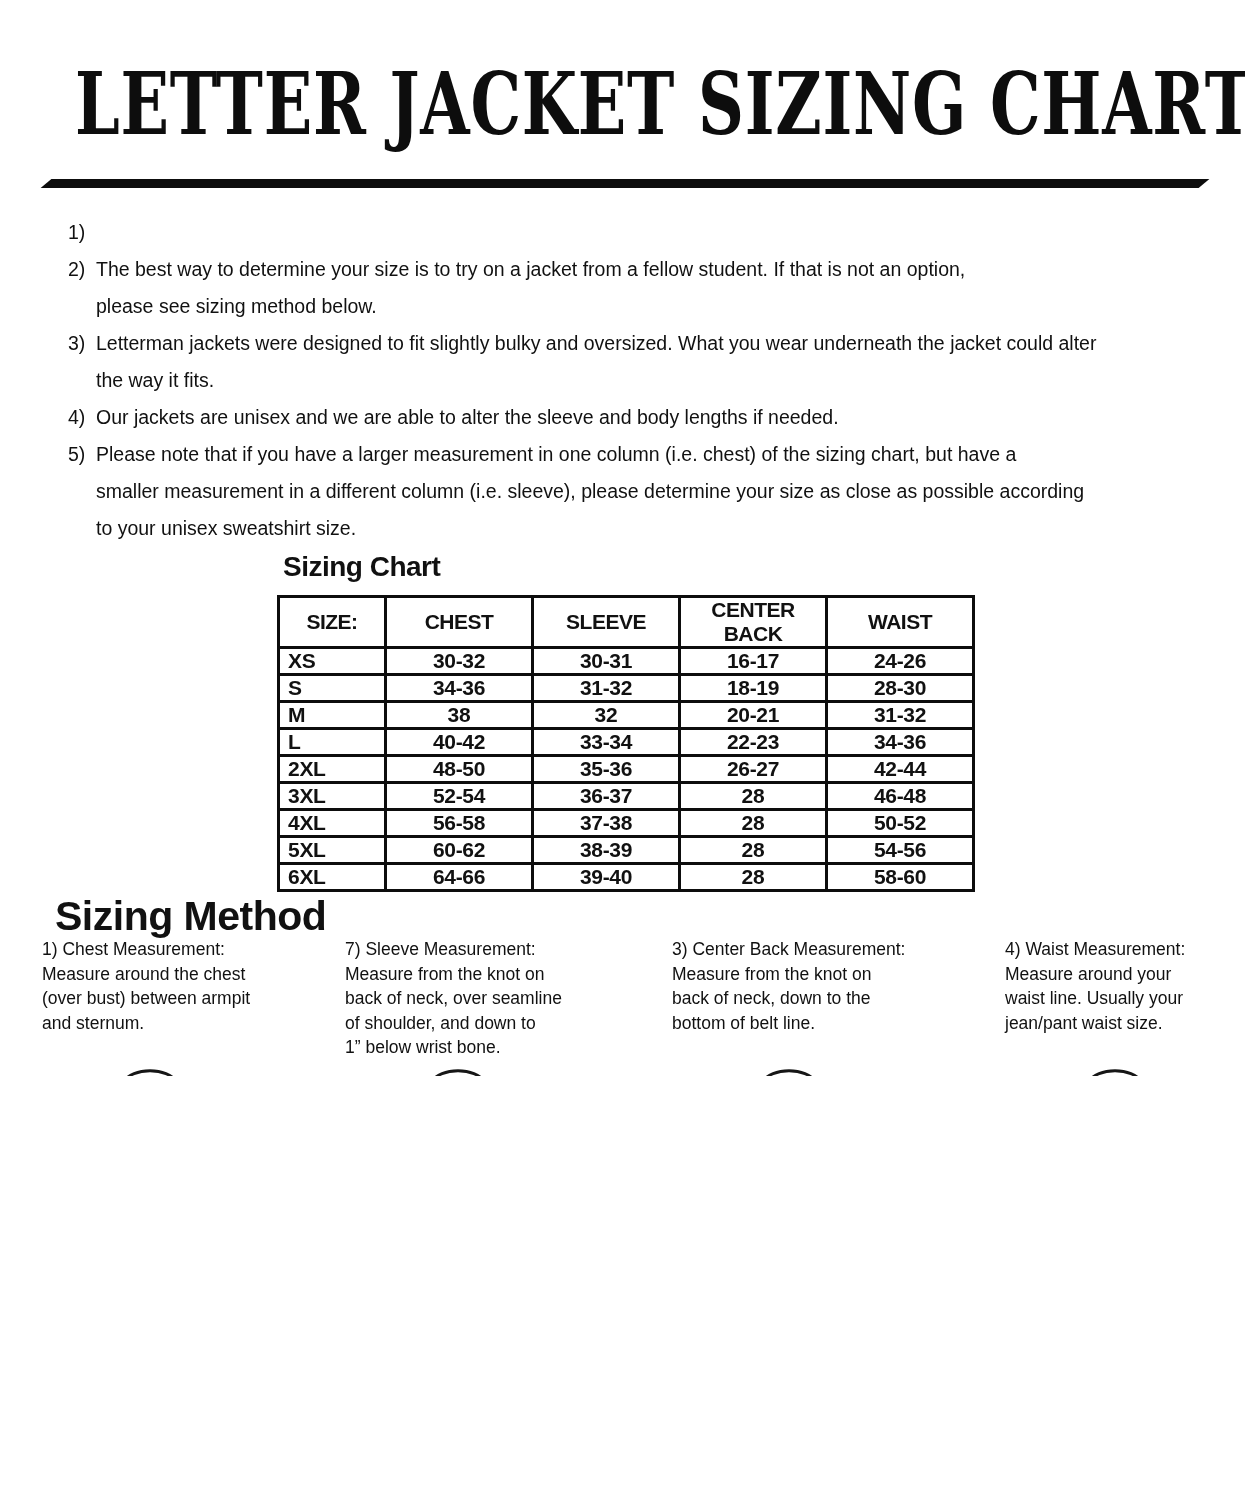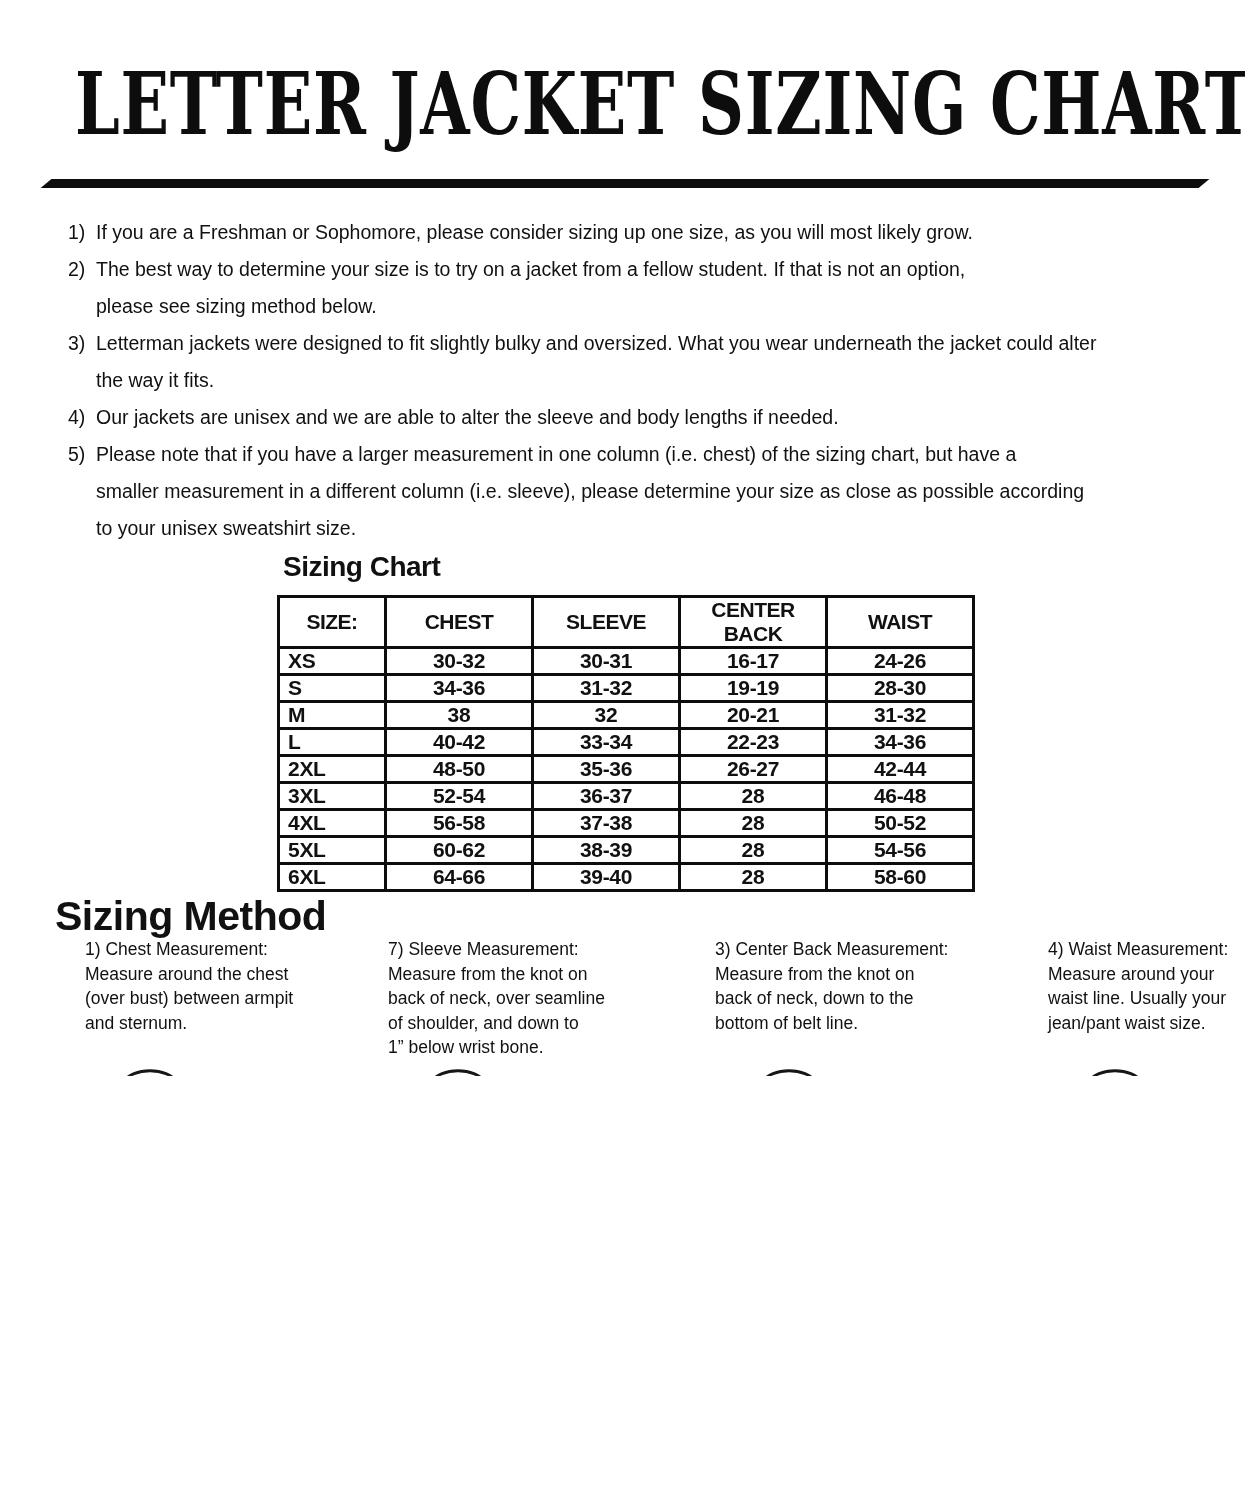--- a/index.html
+++ b/index.html
@@ -53,21 +53,21 @@
     height: 24px; font-size: 21px; font-weight: bold; text-align: center;
     letter-spacing: -0.3px;
   }
   .size-table td.size-cell { text-align: left; padding-left: 8px; }
 
   
   .method-heading {
     position: absolute; left: 55px; top: 893px;
     font-size: 41px; font-weight: bold; letter-spacing: -0.5px;
   }
-  .method-col { position: absolute; top: 937px; font-size: 17.5px; line-height: 24.5px; margin-left: 43px; }
+  .method-col { position: absolute; top: 937px; font-size: 17.5px; line-height: 24.5px; }
   .method-col .m-line { white-space: nowrap; }
   #method-col-1 { left: 42px; }
   #method-col-2 { left: 345px; }
   #method-col-3 { left: 672px; }
   #method-col-4 { left: 1005px; }
 
   
   .figure { position: absolute; top: 1058px; width: 300px; height: 450px; }
   #figure-1 { left: 0px; }
   #figure-2 { left: 308px; }
@@ -83,23 +83,20 @@
 <body>
 
 <div id="page">
 
   <div class="title">LETTER JACKET SIZING CHART</div>
   <div class="rule"></div>
 
   <div class="notes">
     <div class="note">
       <span class="note-num">1)</span>
-      <div>
-        <div class="note-line">If you are a Freshman or Sophomore, please consider sizing up one size, as you will most likely grow.</div>
-      </div>
     </div>
     <div class="note">
       <span class="note-num">2)</span>
       <div>
         <div class="note-line">The best way to determine your size is to try on a jacket from a fellow student. If that is not an option,</div>
         <div class="note-line">please see sizing method below.</div>
       </div>
     </div>
     <div class="note">
       <span class="note-num">3)</span>
@@ -146,21 +143,21 @@
       <td class="size-cell">XS</td>
       <td>30-32</td>
       <td>30-31</td>
       <td>16-17</td>
       <td>24-26</td>
     </tr>
     <tr>
       <td class="size-cell">S</td>
       <td>34-36</td>
       <td>31-32</td>
-      <td>19-19</td>
+      <td>18-19</td>
       <td>28-30</td>
     </tr>
     <tr>
       <td class="size-cell">M</td>
       <td>38</td>
       <td>32</td>
       <td>20-21</td>
       <td>31-32</td>
     </tr>
     <tr>

